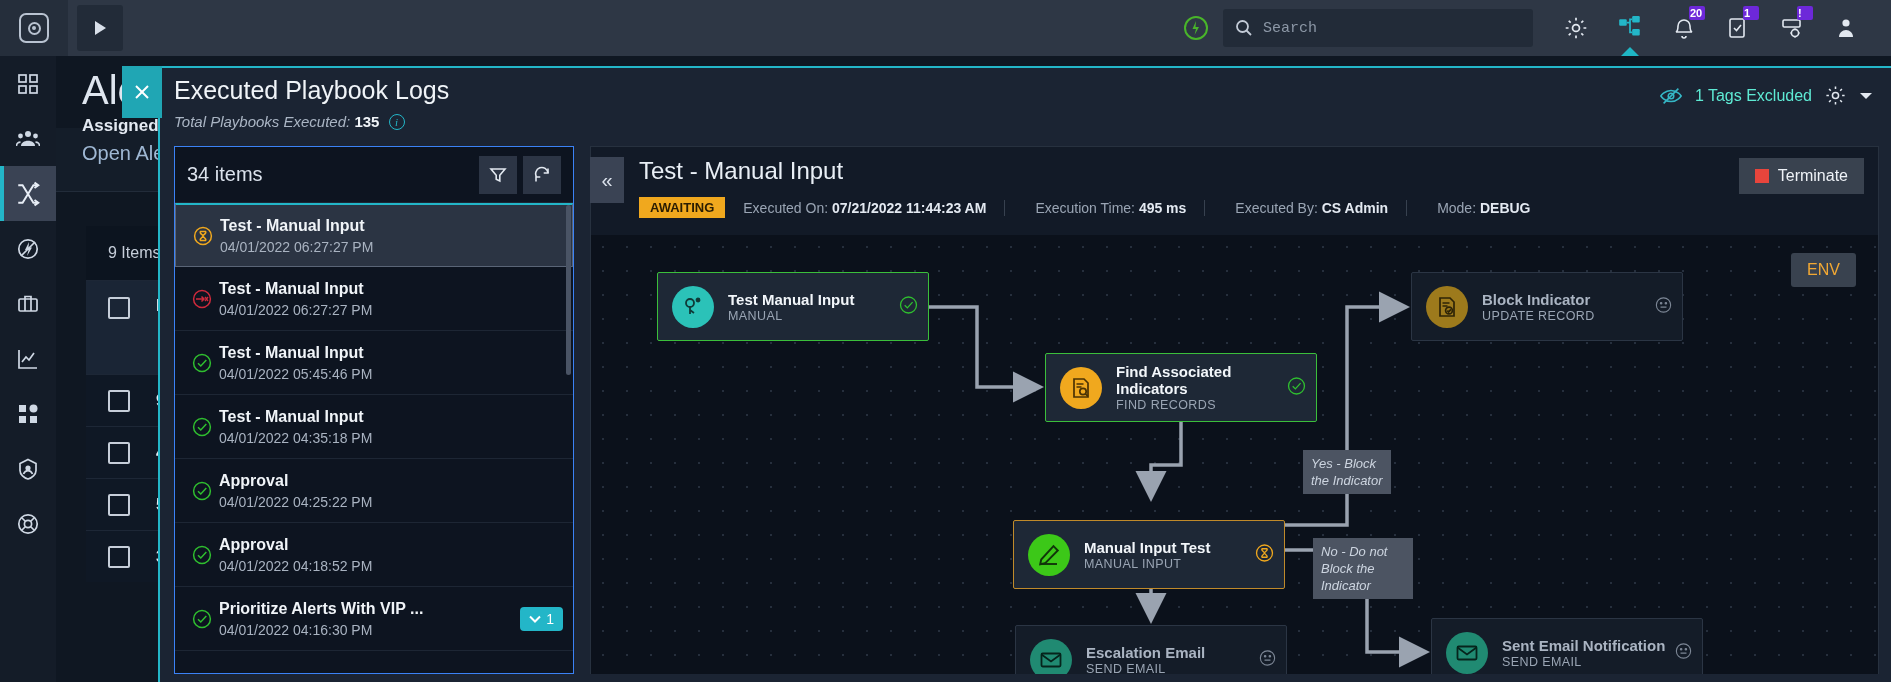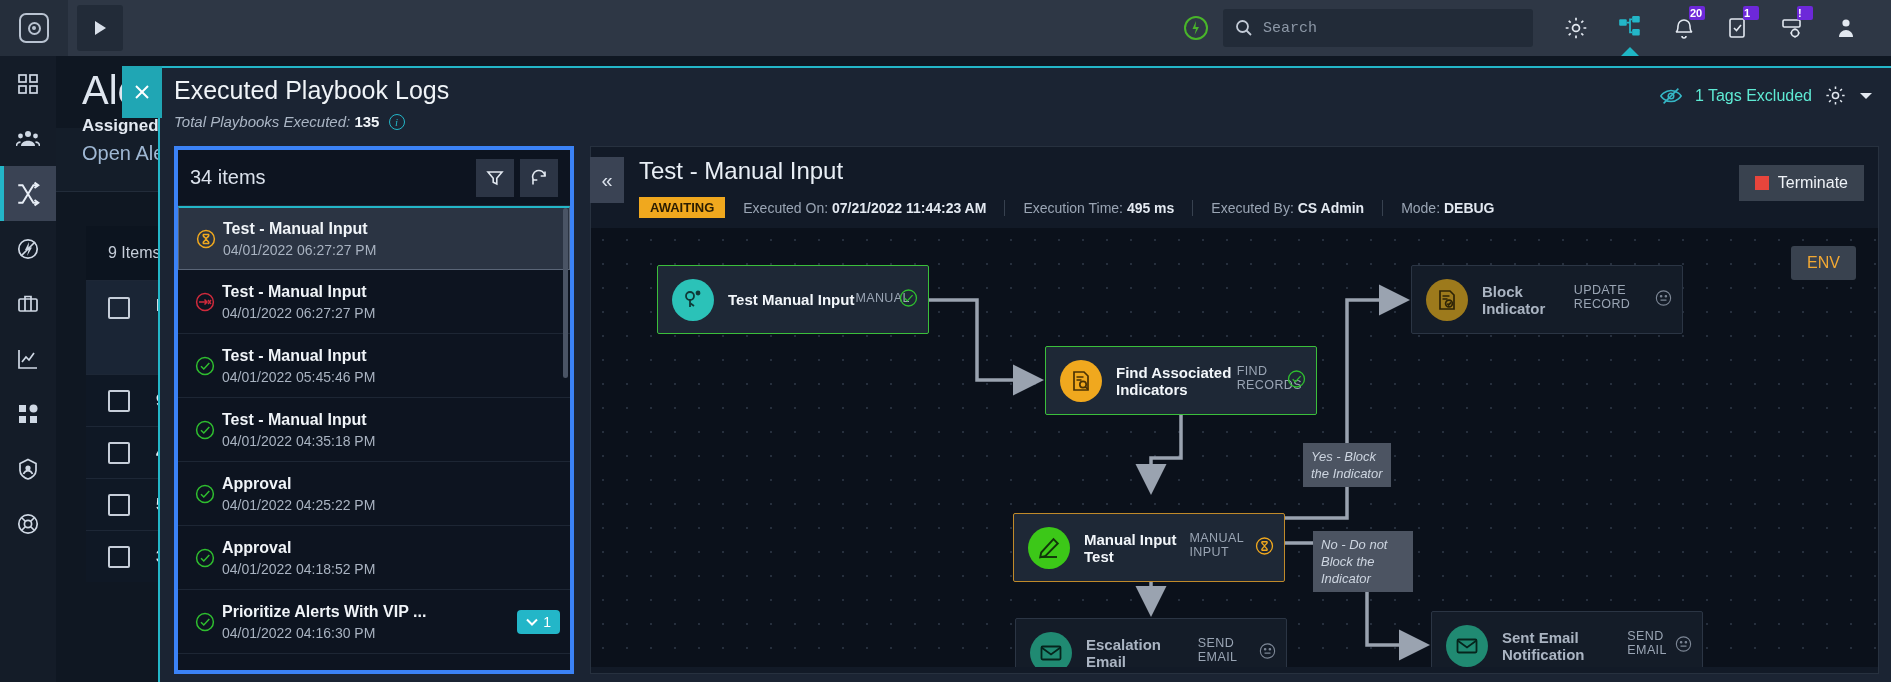--- a/index.html
+++ b/index.html
@@ -80,21 +80,21 @@
   #info-circ { display:inline-block; width:16px; height:16px; border:1.5px solid #23b6c8;
                border-radius:50%; color:#23b6c8; font-size:11px; font-style:italic;
                text-align:center; line-height:14px; font-family:"Liberation Serif",serif;
                vertical-align:1px; margin-left:5px;}
   #tags-area { position:absolute; right:18px; top:16px; display:flex; align-items:center;
                gap:12px; }
   #tags-text { color:#5eead4; font-size:16px; }
 
   
   #listpanel { position:absolute; left:14px; top:78px; width:400px; height:528px;
-               background:#0d1420; border:4px solid #3b82f6; }
+               background:#0d1420; border:1px solid #3b82f6; }
   #list-head { height:56px; display:flex; align-items:center; padding:0 12px;
                border-bottom:1px solid #1d2634; }
   #list-count { font-size:20px; color:#dbe2ec; }
   #list-actions { margin-left:auto; display:flex; gap:6px; }
   .sq-btn { width:38px; height:38px; background:#2c3545; display:flex;
             align-items:center; justify-content:center; cursor:pointer; }
   #list-scroll { height:470px; overflow:hidden; position:relative; }
   .li { height:64px; display:flex; align-items:center; padding:0 10px;
         border-bottom:1px solid #1d2634; position:relative; }
   .li.selected { background:#2b3443; border:1px solid #5a6577; border-top:2px solid #23b6c8;}
@@ -112,46 +112,46 @@
             background:#121a27; border:1px solid #27313f; }
   #collapse-btn { position:absolute; left:-1px; top:10px; width:34px; height:46px;
             background:#3a4354; display:flex;align-items:center;justify-content:center;
             color:#dbe2ec; font-size:20px; cursor:pointer; }
   #detail-title { position:absolute; left:48px; top:10px; font-size:24px; color:#e9eff6; }
   #meta-row { position:absolute; left:48px; top:50px; display:flex; align-items:center;
               gap:0; font-size:14px; }
   .chip-awaiting { background:#f0a81e; color:#2b1d02; font-size:13px; font-weight:bold;
                    padding:3px 11px; margin-right:18px; }
   .meta { color:#9aa5b4; padding-right:18px; border-right:1px solid #37414f;
-          margin-right:18px; white-space:nowrap; }
+          margin-right:30px; white-space:nowrap; }
   .meta:last-child { border-right:0; }
   .meta b { color:#e3e9f1; }
-  #detail-actions { position:absolute; right:14px; top:18px; display:flex; gap:4px;justify-content:space-between; }
+  #detail-actions { position:absolute; right:14px; top:11px; display:flex; gap:4px;justify-content:space-between; }
   #btn-terminate { background:#39424f; color:#eef2f7; font-size:16px; height:36px;
                    display:flex; align-items:center; gap:9px; padding:0 16px;
                    cursor:pointer; }
   .stop-sq { width:14px; height:14px; background:#e8453c; }
   #btn-edit { background:#23b0bd; color:#fff; font-size:16px; height:36px;
               display:flex; align-items:center; gap:9px; padding:0 16px; cursor:pointer; }
 
   
-  #canvas { position:absolute; left:0; top:81px; width:1287px; height:439px;
+  #canvas { position:absolute; left:0; top:88px; width:1287px; height:439px;
             background:#0b111b; overflow:hidden;
             background-image:radial-gradient(#262f3d 1px, transparent 1px);
             background-size:24px 24px; }
   #env-badge { position:absolute; right:22px; top:18px; background:#39424f;
                color:#f2a833; font-size:16px; padding:8px 16px; border-radius:3px; }
   .node { position:absolute; display:flex; align-items:center; padding:0 14px;
           background:#1e2836; border:1px solid #3a4452; border-radius:2px; }
   .node.dim { background:#141c28; border-color:#2b3544; }
   .node.ok { border:1px solid #3bbf3b; }
   .node.warn { border:1px solid #c08a2a;margin-top:17px; }
   .node-ico { width:42px; height:42px; border-radius:50%; display:flex;
               align-items:center; justify-content:center; flex:0 0 42px; }
-  .node-txt { margin-left:14px; display:flex; flex-direction:row; gap:1px; }
+  .node-txt { margin-left:14px; display:flex; flex-direction:column; gap:1px; }
   .node-name { font-size:15px; font-weight:bold; color:#f2f6fa; }
   .node-name.dim { color:#aab4c2; font-weight:bold; }
   .node-sub { font-size:12.5px; color:#9aa5b4; letter-spacing:.4px; }
   .node-status { position:absolute; right:10px; top:50%; transform:translateY(-50%); }
   .edge-label { position:absolute; background:#4c5462; color:#cdd5e0; font-size:13px;
                 font-style:italic; padding:5px 8px; line-height:17px;
                 border:1px solid #5e6styled; }
   svg.wires { position:absolute; left:0; top:0; width:1287px; height:439px;
               pointer-events:none; }
 </style>

